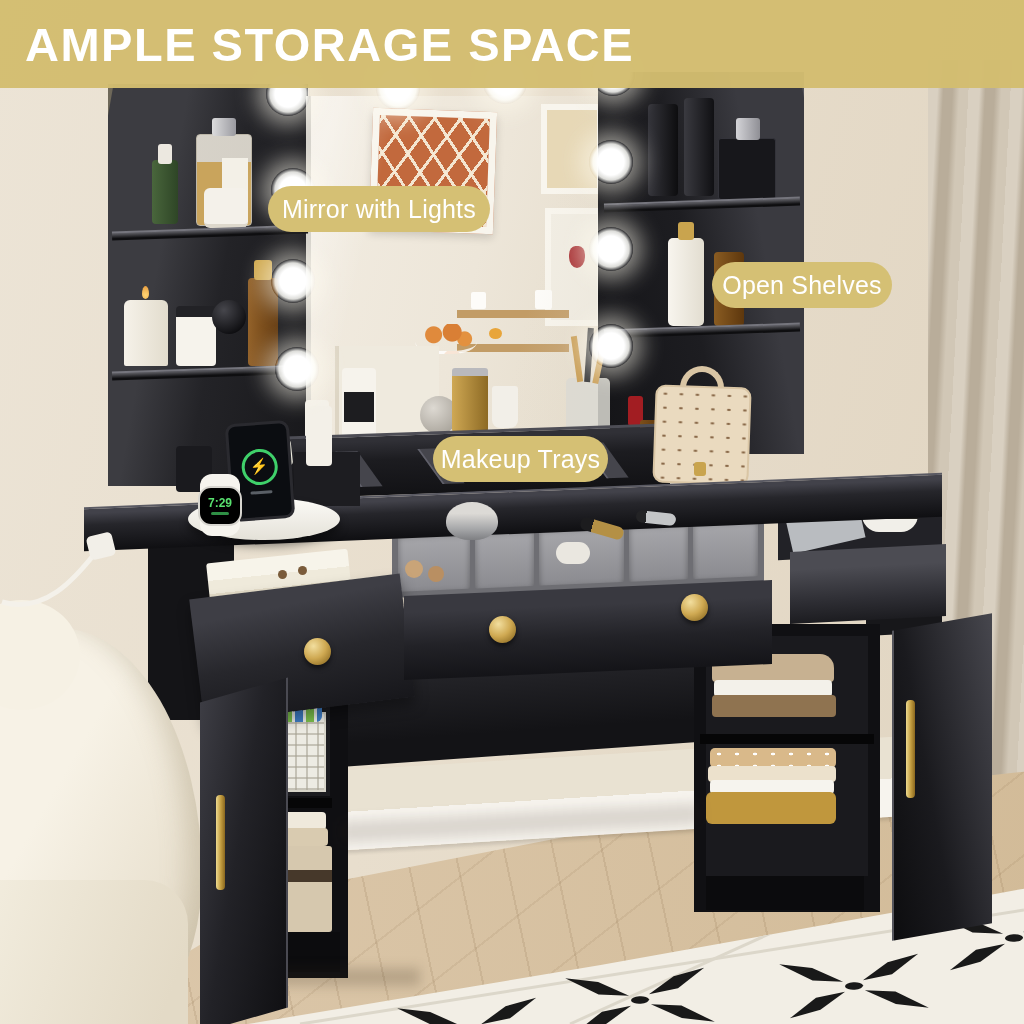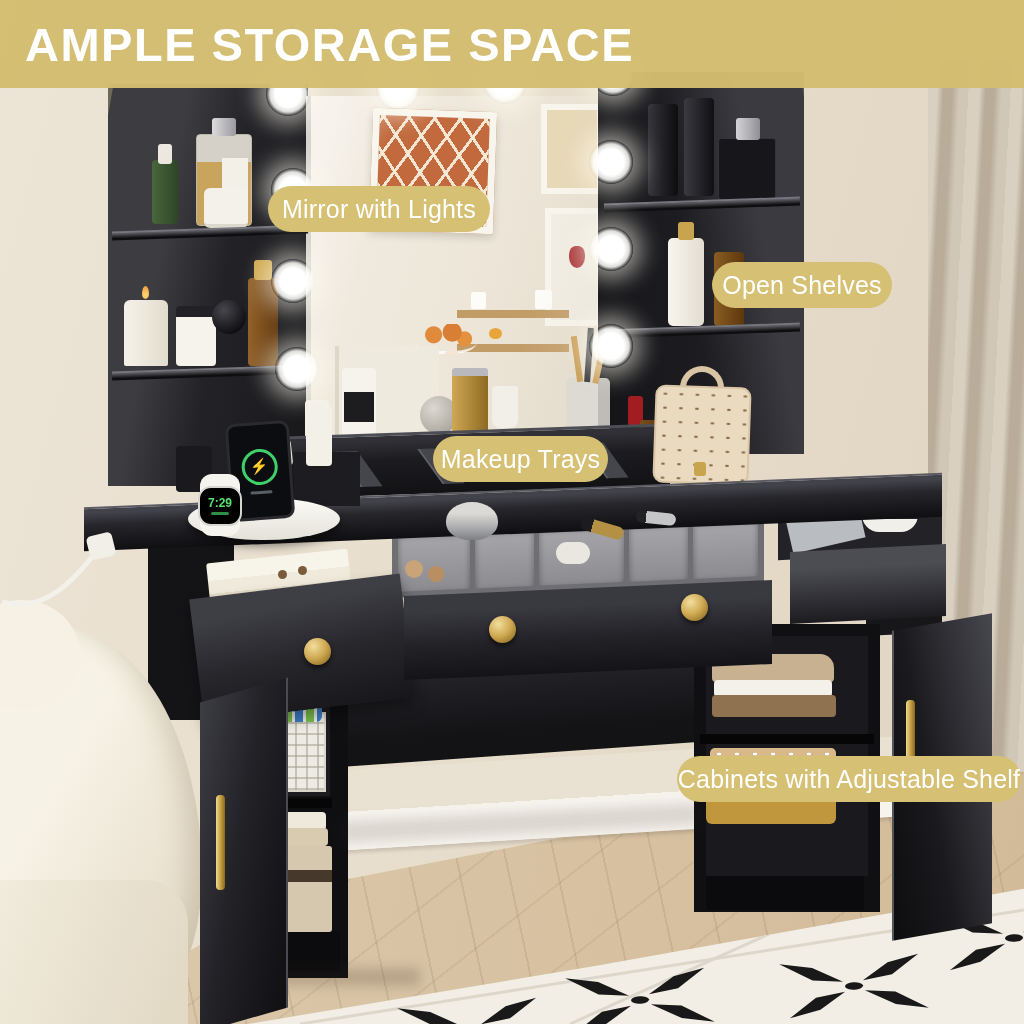--- a/index.html
+++ b/index.html
@@ -291,15 +291,14 @@
   <div class="abs" style="left:340px;top:812px;width:360px;height:22px;background:rgba(50,38,24,.14);filter:blur(6px);transform:rotate(-3deg)"></div>
   <div class="abs" style="left:220px;top:968px;width:200px;height:18px;background:rgba(50,38,24,.2);filter:blur(6px)"></div>
 
   <div class="abs banner">
     <h1>AMPLE STORAGE SPACE</h1>
   </div>
 
   <div class="pill" style="left:268px;top:186px;width:222px">Mirror with Lights</div>
   <div class="pill" style="left:433px;top:436px;width:175px">Makeup Trays</div>
   <div class="pill" style="left:712px;top:262px;width:180px">Open Shelves</div>
-  <div class="pill" style="left:677px;top:756px;width:344px">Cabinets with Adjustable Shelf</div>
 
 </div>
 
 </body></html>

